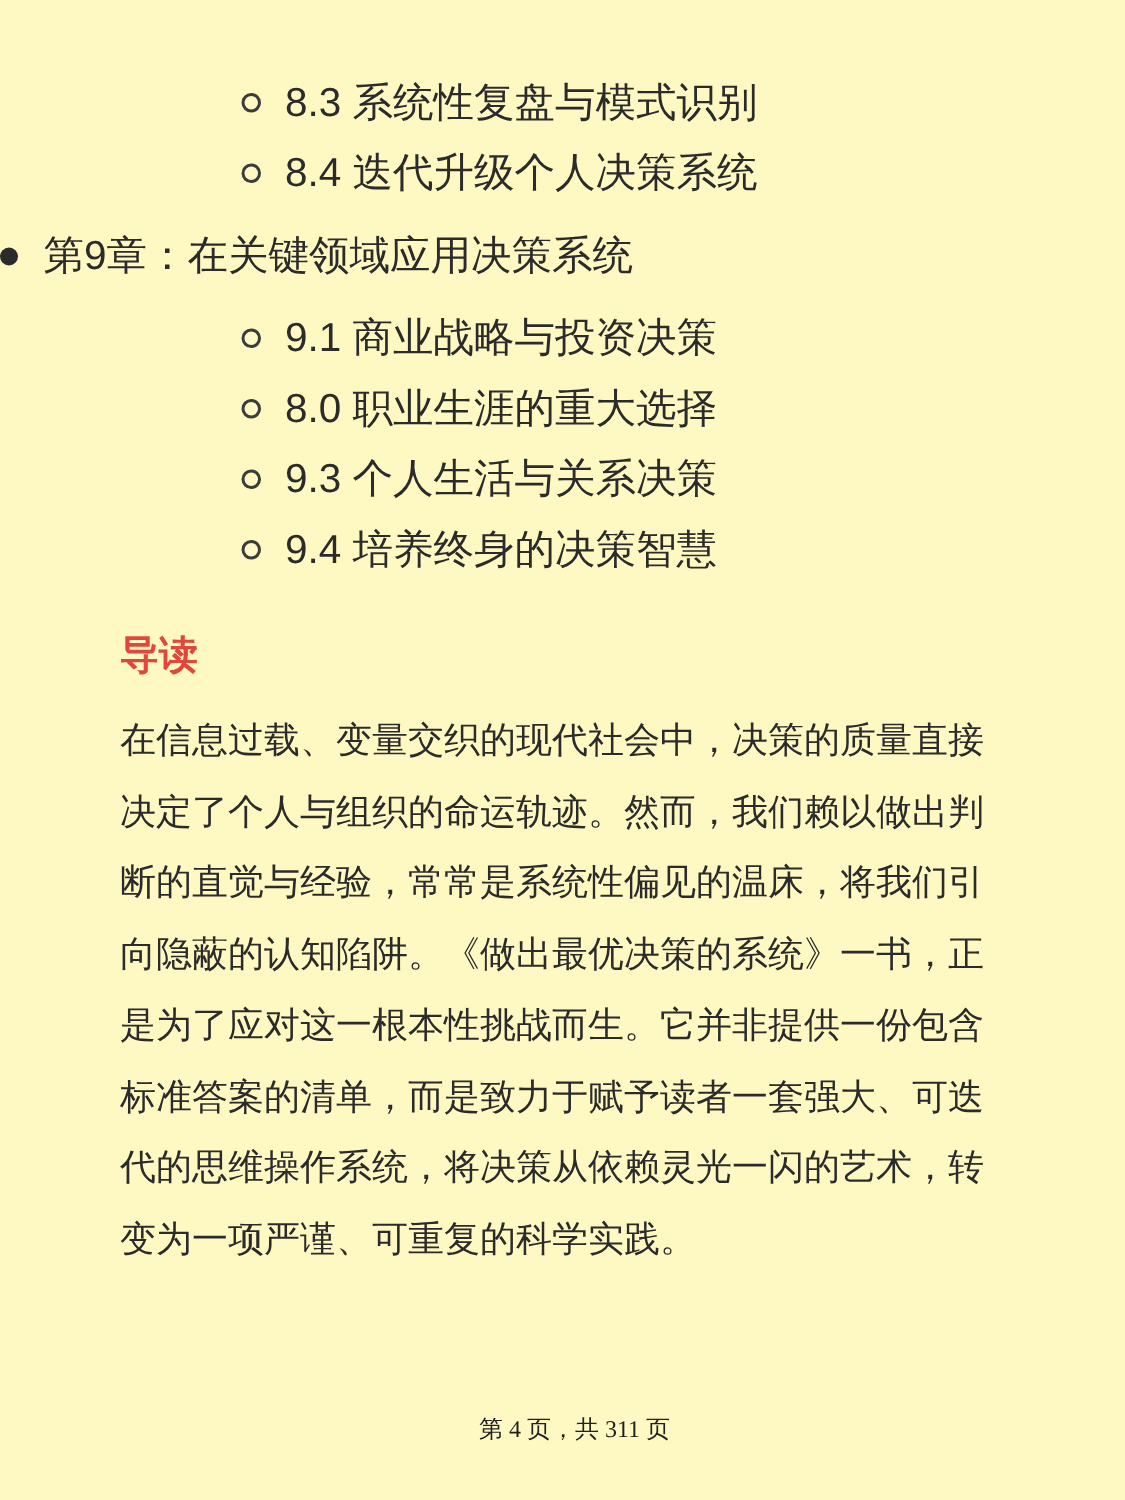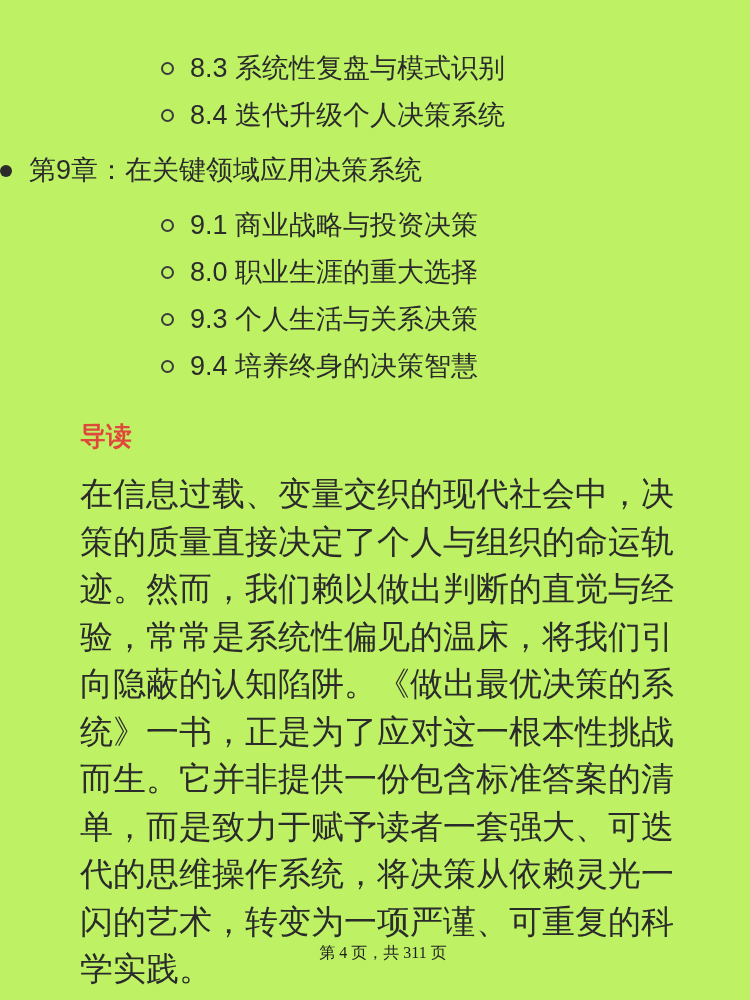--- a/index.html
+++ b/index.html
@@ -11,21 +11,21 @@
     width: 750px;
     height: 1000px;
     position: relative;
     font-family: "Liberation Sans", "DejaVu Sans", sans-serif;
     color: #2b2b2b;
     overflow: hidden;
   }
   .page {
     position: absolute;
     inset: 0;
-    background: #bef264;
+    background: #fef9c3;
   }
   
   ul.toc {
     list-style: none;
     margin: 0;
     padding: 45px 0 0 0;
   }
   li.toc-item {
     display: flex;
     align-items: center;
@@ -63,21 +63,21 @@
   h2.section-heading {
     margin: 28px 0 0 80px;
     font-size: 26px;
     line-height: 36px;
     font-weight: bold;
     color: #e0483c;
   }
   p.body-paragraph {
     margin: 16px 0 0 80px;
     width: 598px;
-    font-size: 33px;
+    font-size: 24px;
     line-height: 47.5px;
     color: #2b2b2b;
     text-align: left;
     word-break: break-all;
   }
   
   .page-footer {
     position: absolute;
     left: 16px;
     right: 0;

